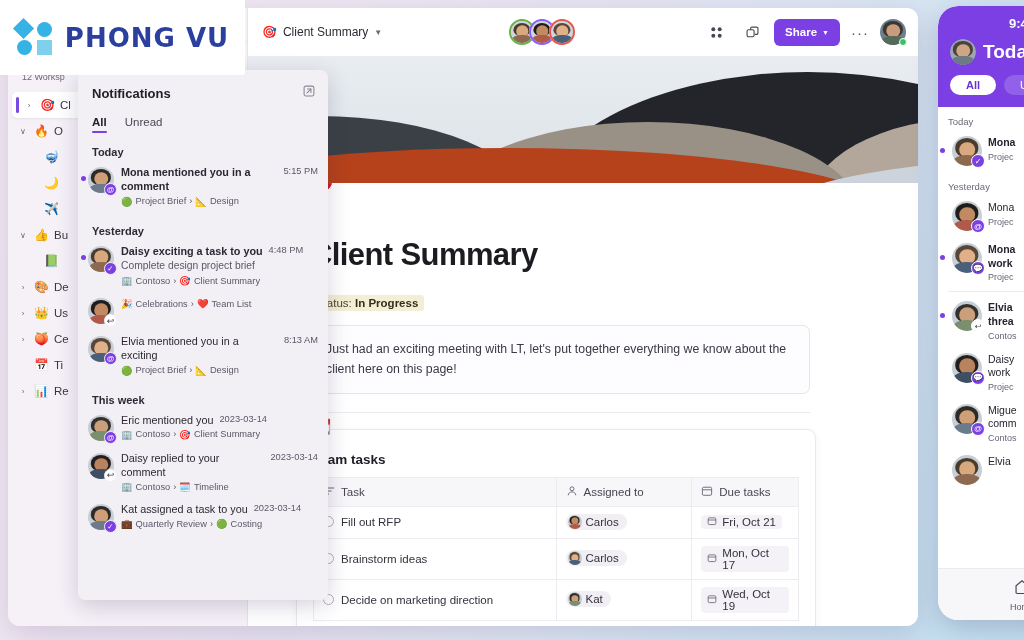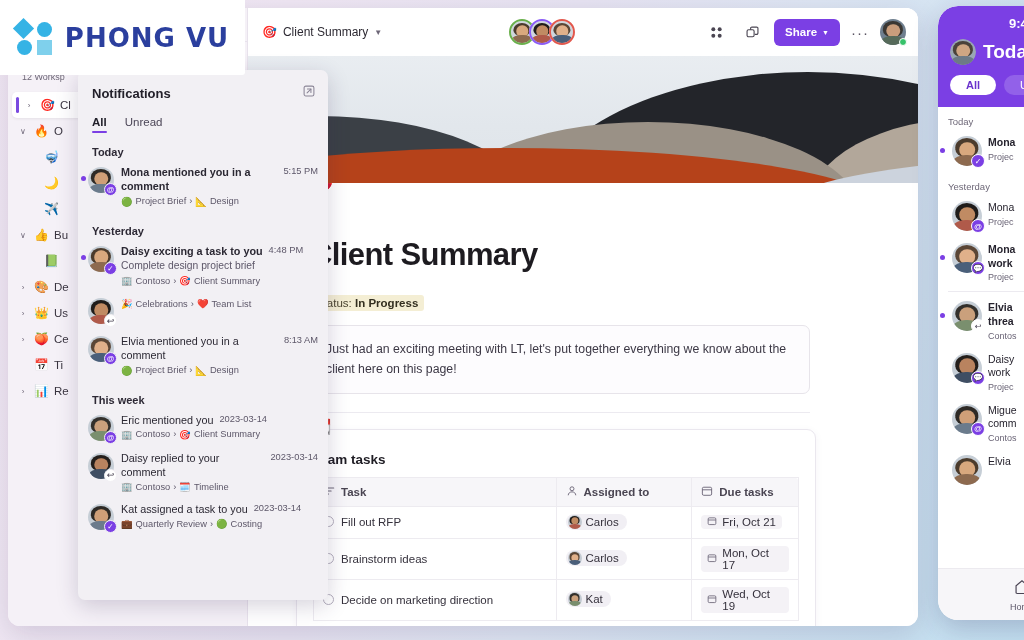--- a/index.html
+++ b/index.html
@@ -107,21 +107,21 @@
   .tasks-emoji { position: absolute; top: -12px; left: 16px; font-size: 15px; }
   .tasks-title { font-size: 13.5px; font-weight: bold; color: #1f1d24; margin: 8px 0 10px 0; }
   table.tt { width: 100%; border-collapse: collapse; font-size: 11.5px; }
   table.tt th {
     background: #f7f6f9; text-align: left; font-weight: normal; color: #4a4552;
     padding: 7px 9px; border: 1px solid #edebf0; font-size: 11.5px;
   }
   table.tt th:first-child { border-radius: 6px 0 0 0; }
   table.tt th:last-child { border-radius: 0 6px 0 0; }
   table.tt td { padding: 7px 9px; border: 1px solid #edebf0; color: #35313c; }
-  .th-in { display: flex; align-items: center; gap: 6px; font-weight: bold; }
+  .th-in { display: flex; align-items: center; gap: 6px; }
   .circ { width: 11px; height: 11px; border: 1.4px solid #b4afbd; border-radius: 50%; display: inline-block;
     vertical-align: -1px; margin-right: 7px; }
   .pill { display: inline-flex; align-items: center; gap: 4px; background: #f1eff4;
     border-radius: 10px; padding: 1px 8px 1px 2px; }
   .pill .dot-ava { width: 14px; height: 14px; border-radius: 50%; }
   .datecell { display: inline-flex; align-items: center; gap: 5px; background: #f4f2f6;
     border-radius: 4px; padding: 1px 6px; }
 
   
   #notif {
@@ -591,21 +591,21 @@
               <div class="face">
                 <div class="hair" style="background:#5a4636"></div>
                 <div class="skin" style="background:#e0b08a"></div>
                 <div class="body" style="background:#4a5f7a"></div>
               </div>
             </div>
             <div class="nf-badge">@</div>
           </div>
           <div class="nf-body">
             <div class="nf-row-top">
-              <div class="nf-line1">Elvia mentioned you in a comment</div>
+              <div class="nf-line1">Elvia mentioned you in a exciting</div>
               <div class="nf-time">8:13 AM</div>
             </div>
             <div class="nf-crumb">
               <span>🟢</span>
               <span>Project Brief</span>
               <span>›</span>
               <span>📐</span>
               <span>Design</span>
             </div>
           </div>

